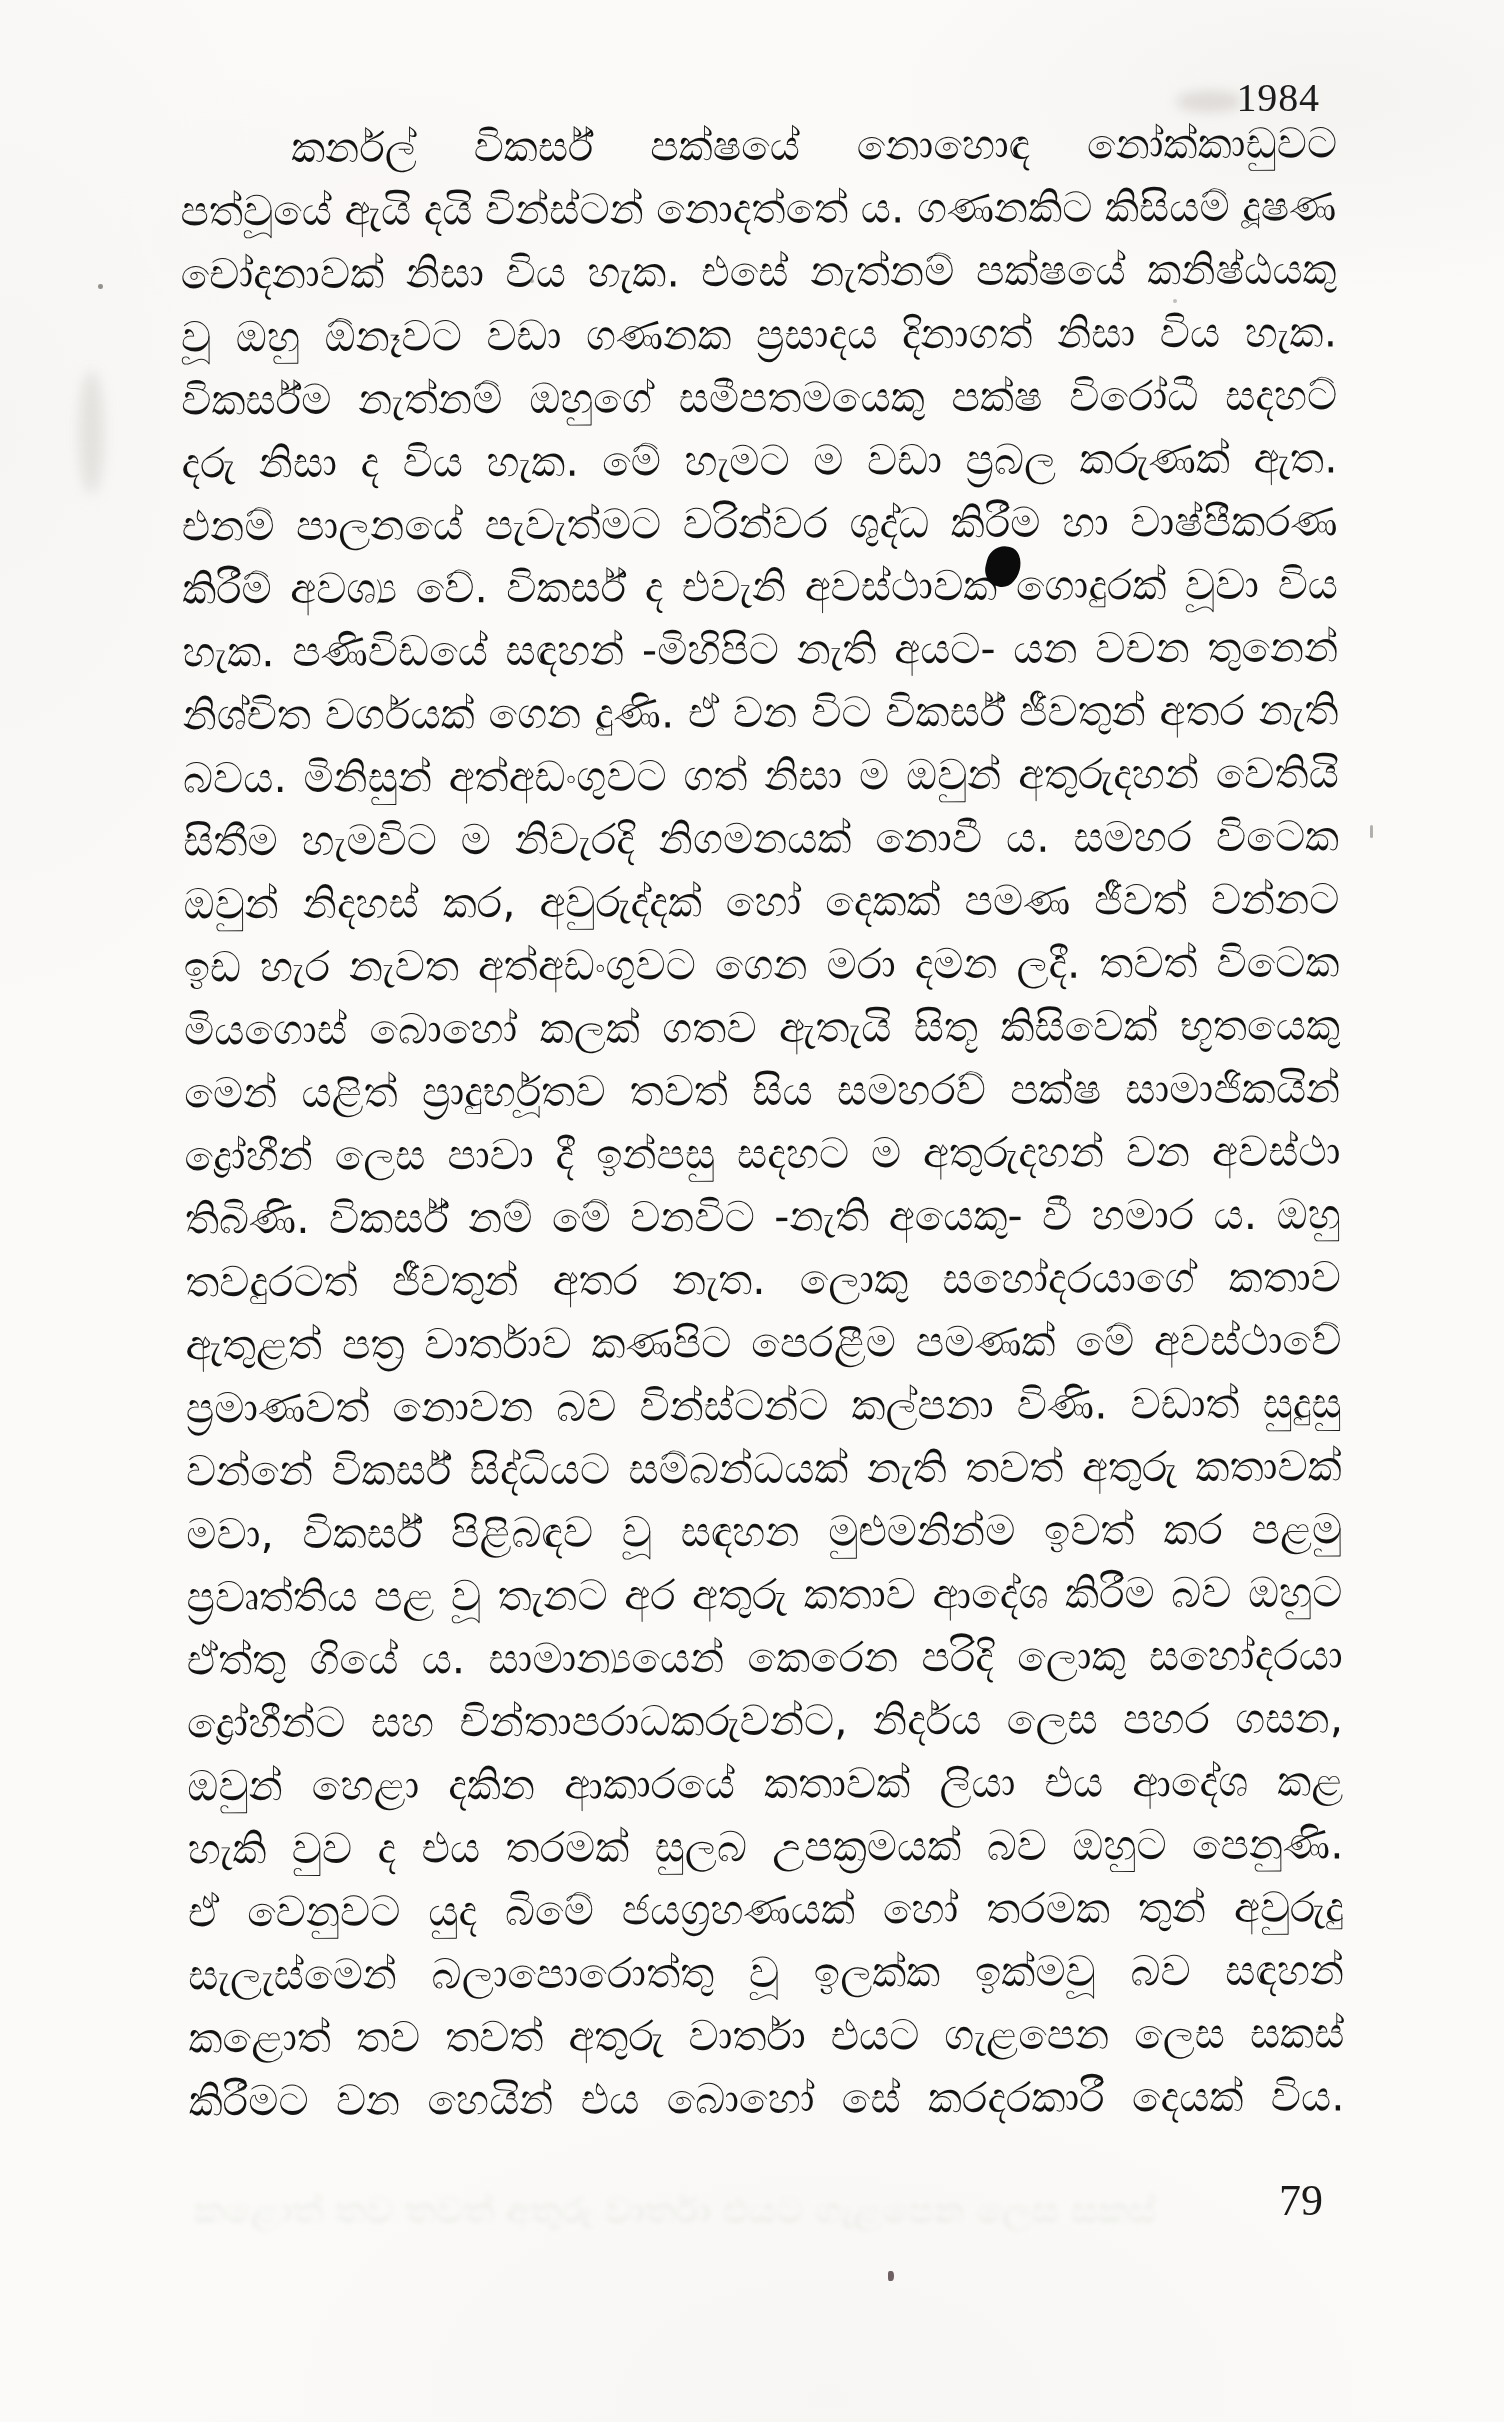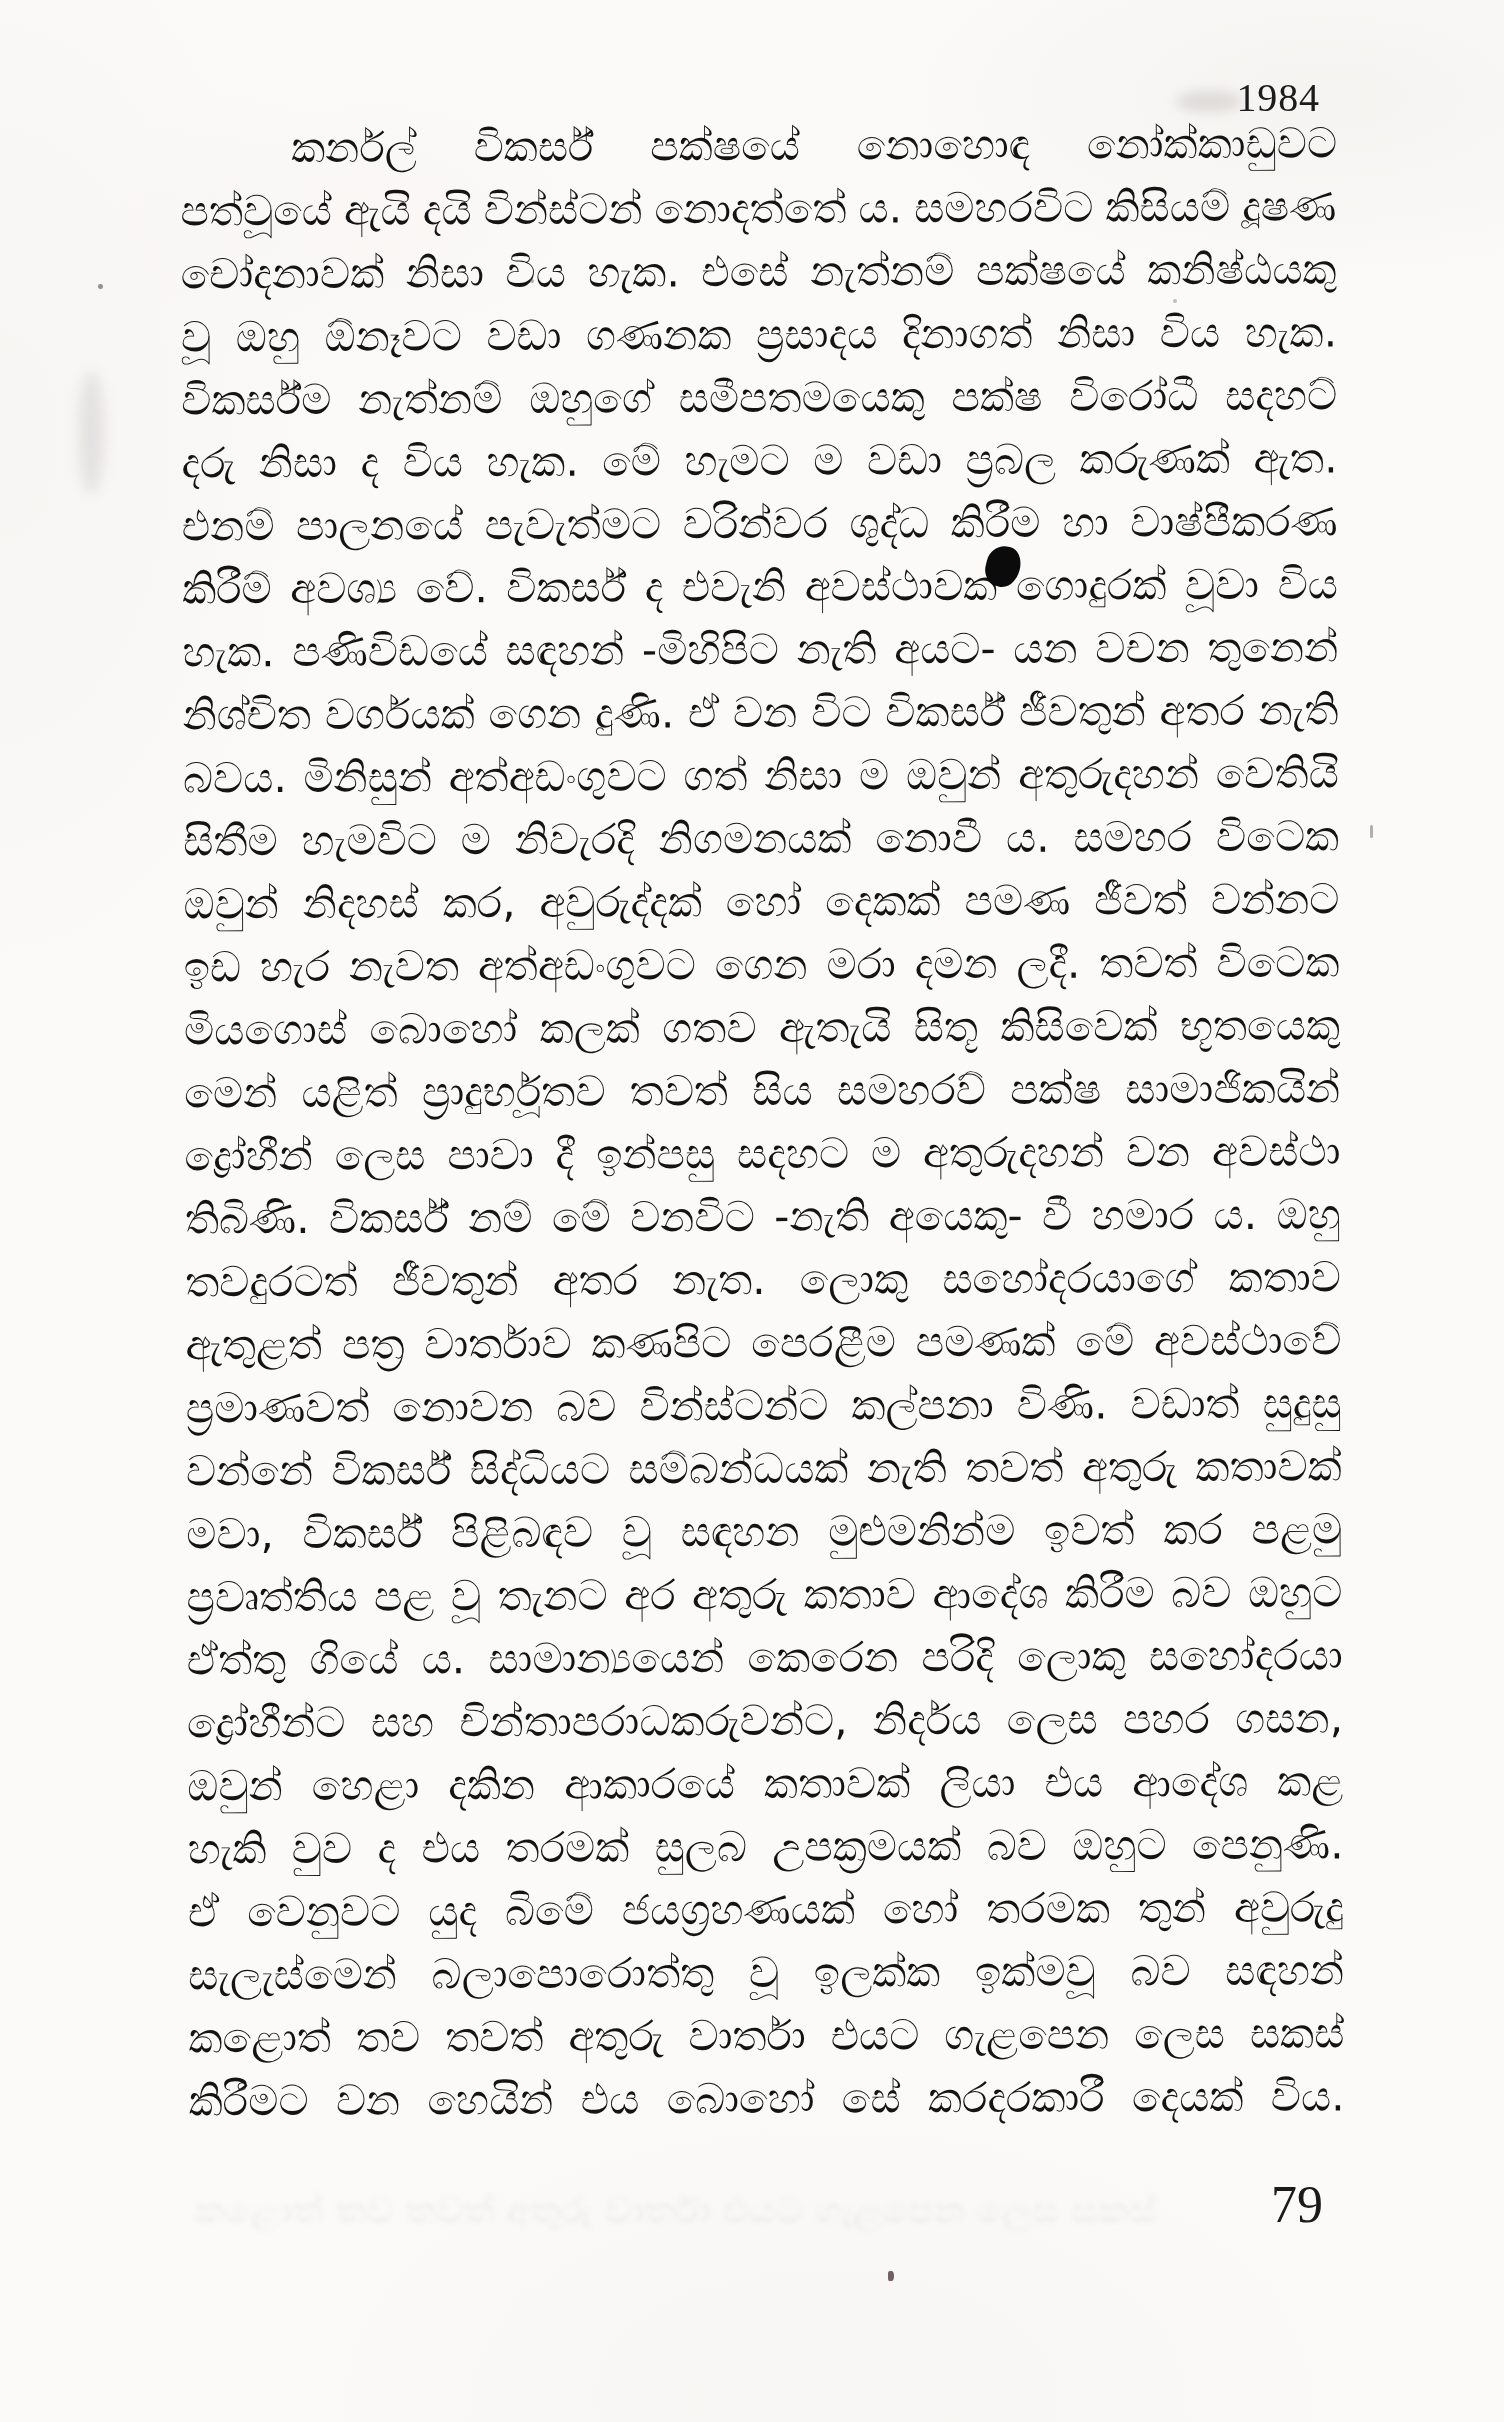--- a/index.html
+++ b/index.html
@@ -65,21 +65,21 @@
     justify-content: space-between;
   }
   
   .body-text p.line span.w { display: inline-block; }
   .body-text p.line.indent { padding-left: 111px; width: 1046px; }
   .page-number {
     position: absolute;
     top: 2179px;
     right: 182px;
     font-family: "Liberation Serif", "DejaVu Serif", serif;
-    font-size: 52px;
+    font-size: 44px;
     line-height: 1;
     color: #1a1a1a;
   }
   .ink-blot {
     position: absolute;
     left: 986px;
     top: 546px;
     width: 34px;
     height: 41px;
     background: #0b0b0b;
@@ -135,21 +135,21 @@
         <span class="w">නොහොඳ</span>
         <span class="w">නෝක්කාඩුවට</span>
       </p>
       <p class="line">
         <span class="w">පත්වූයේ</span>
         <span class="w">ඇයි</span>
         <span class="w">දයි</span>
         <span class="w">වින්ස්ටන්</span>
         <span class="w">නොදත්තේ</span>
         <span class="w">ය.</span>
-        <span class="w">සමහරවිට</span>
+        <span class="w">ගණනකිට</span>
         <span class="w">කිසියම්</span>
         <span class="w">දූෂණ</span>
       </p>
       <p class="line">
         <span class="w">චෝදනාවක්</span>
         <span class="w">නිසා</span>
         <span class="w">විය</span>
         <span class="w">හැක.</span>
         <span class="w">එසේ</span>
         <span class="w">නැත්නම්</span>

